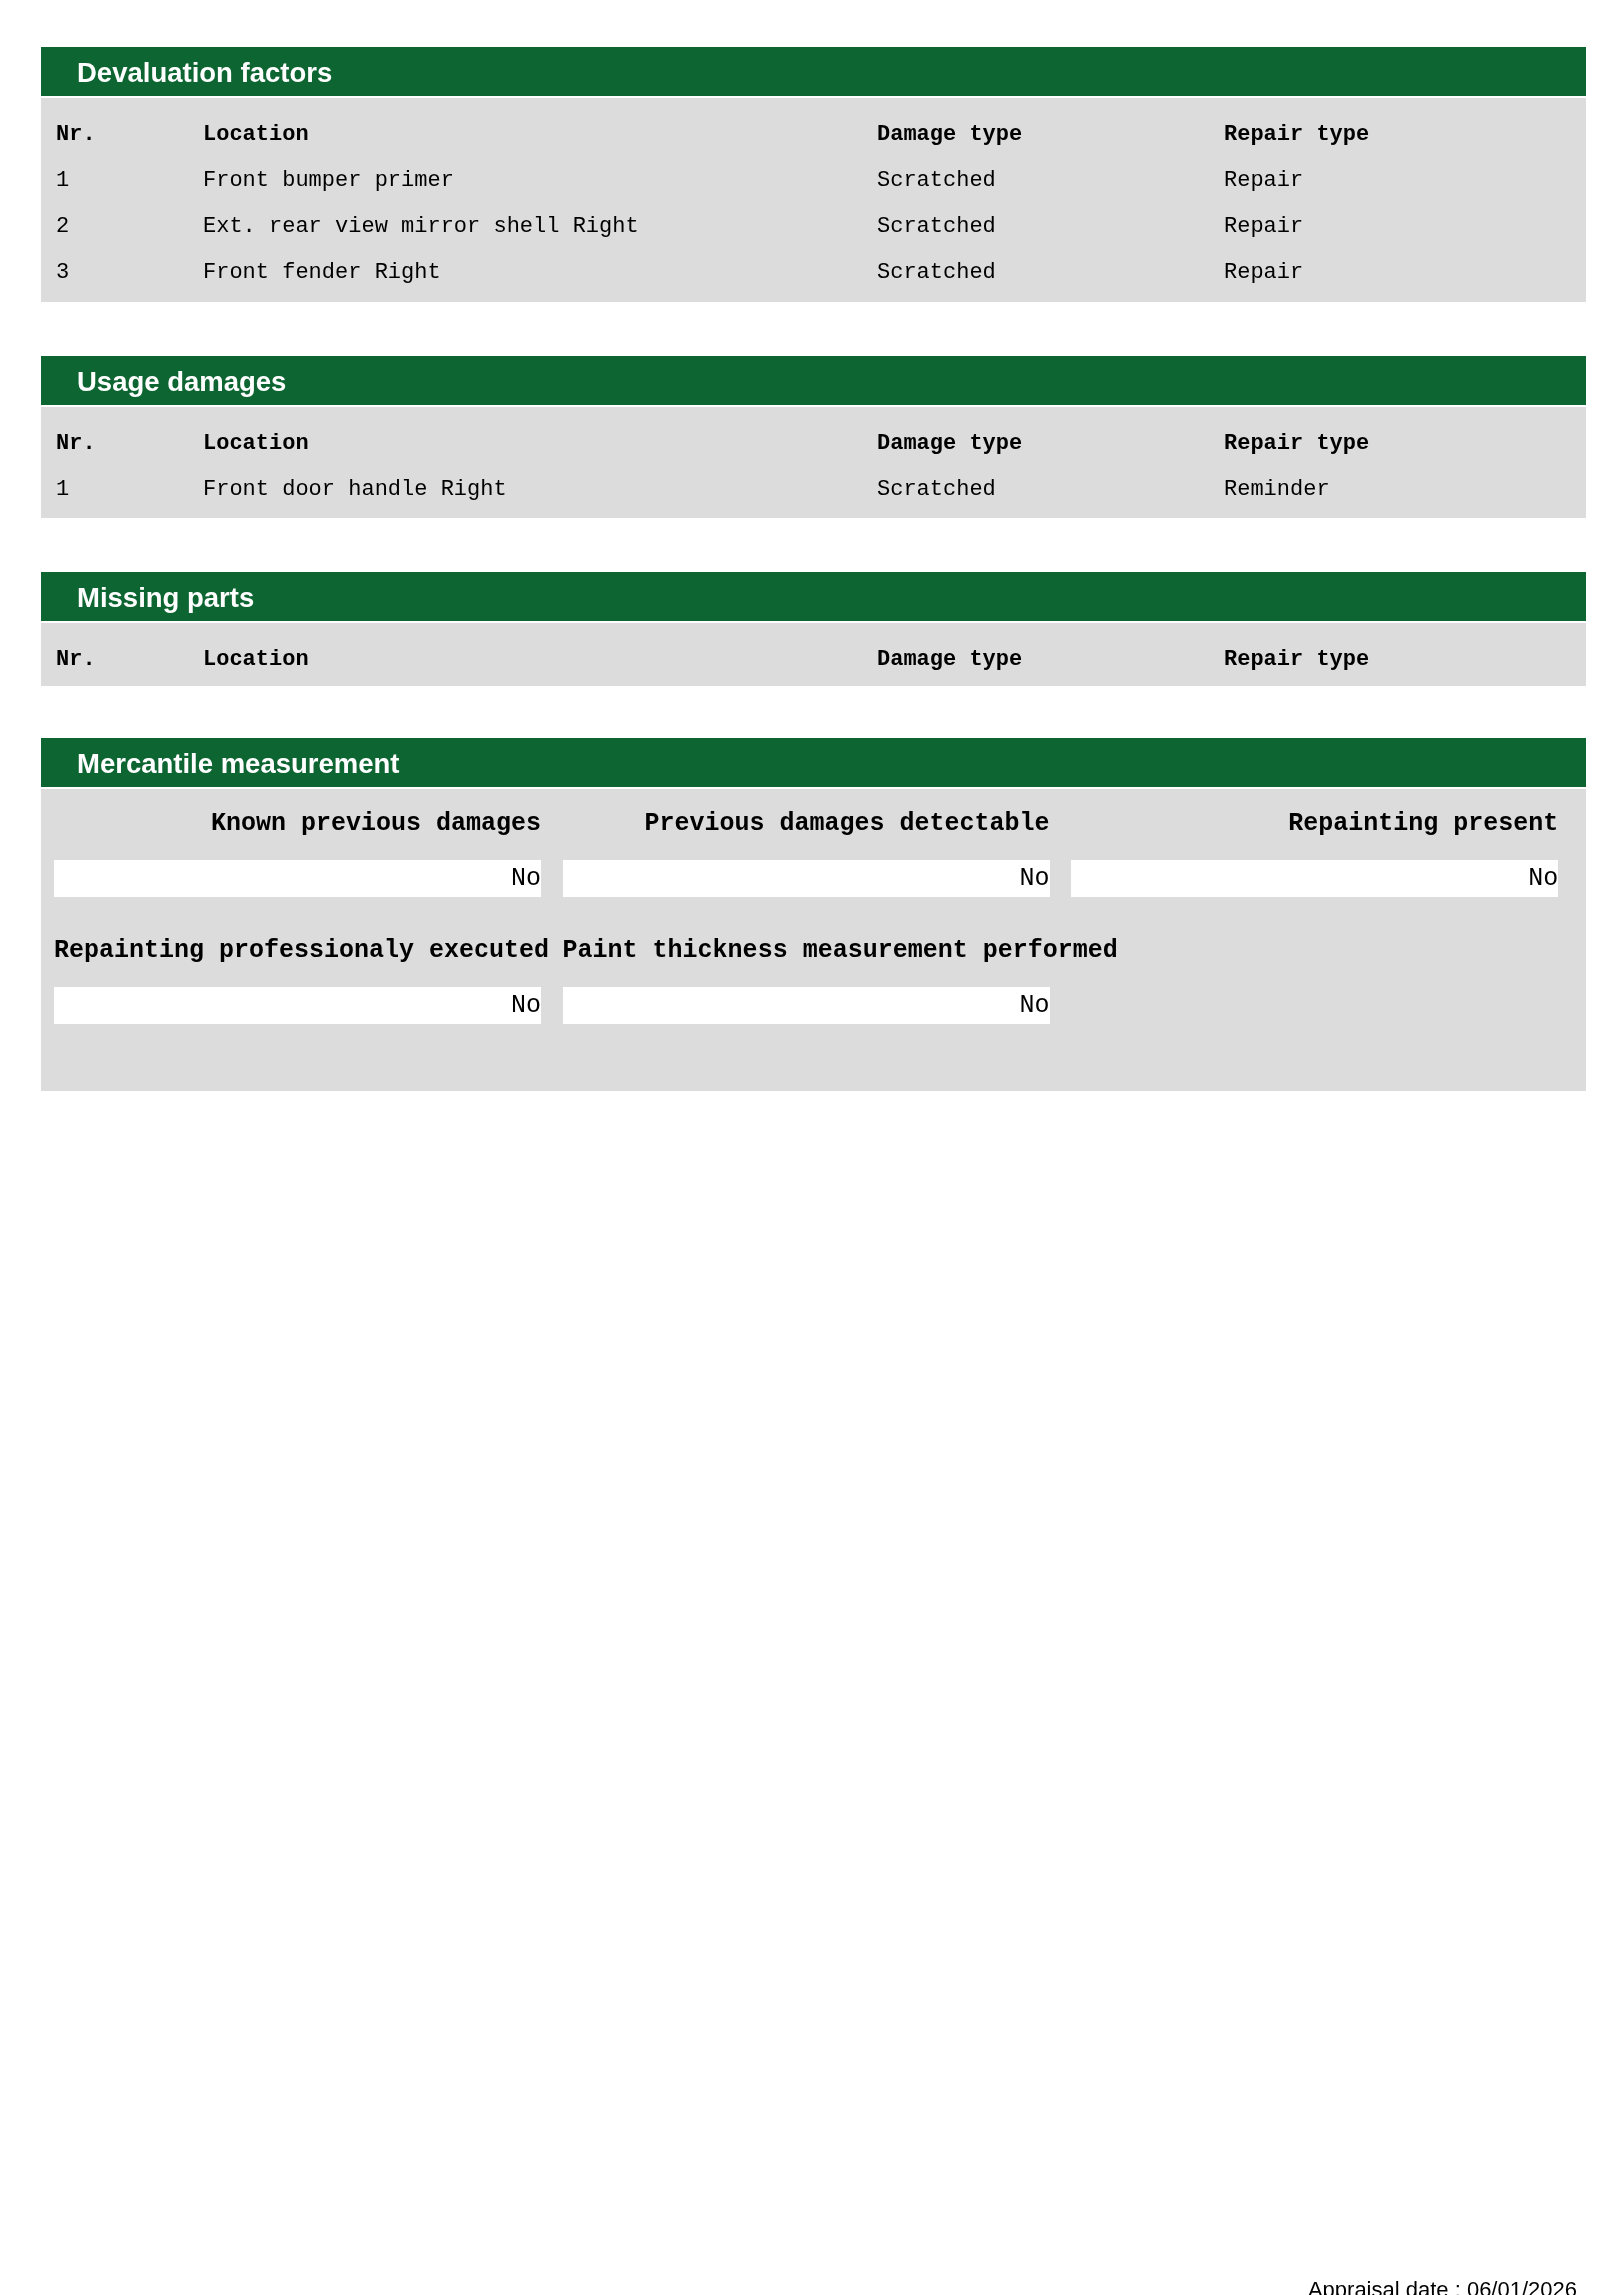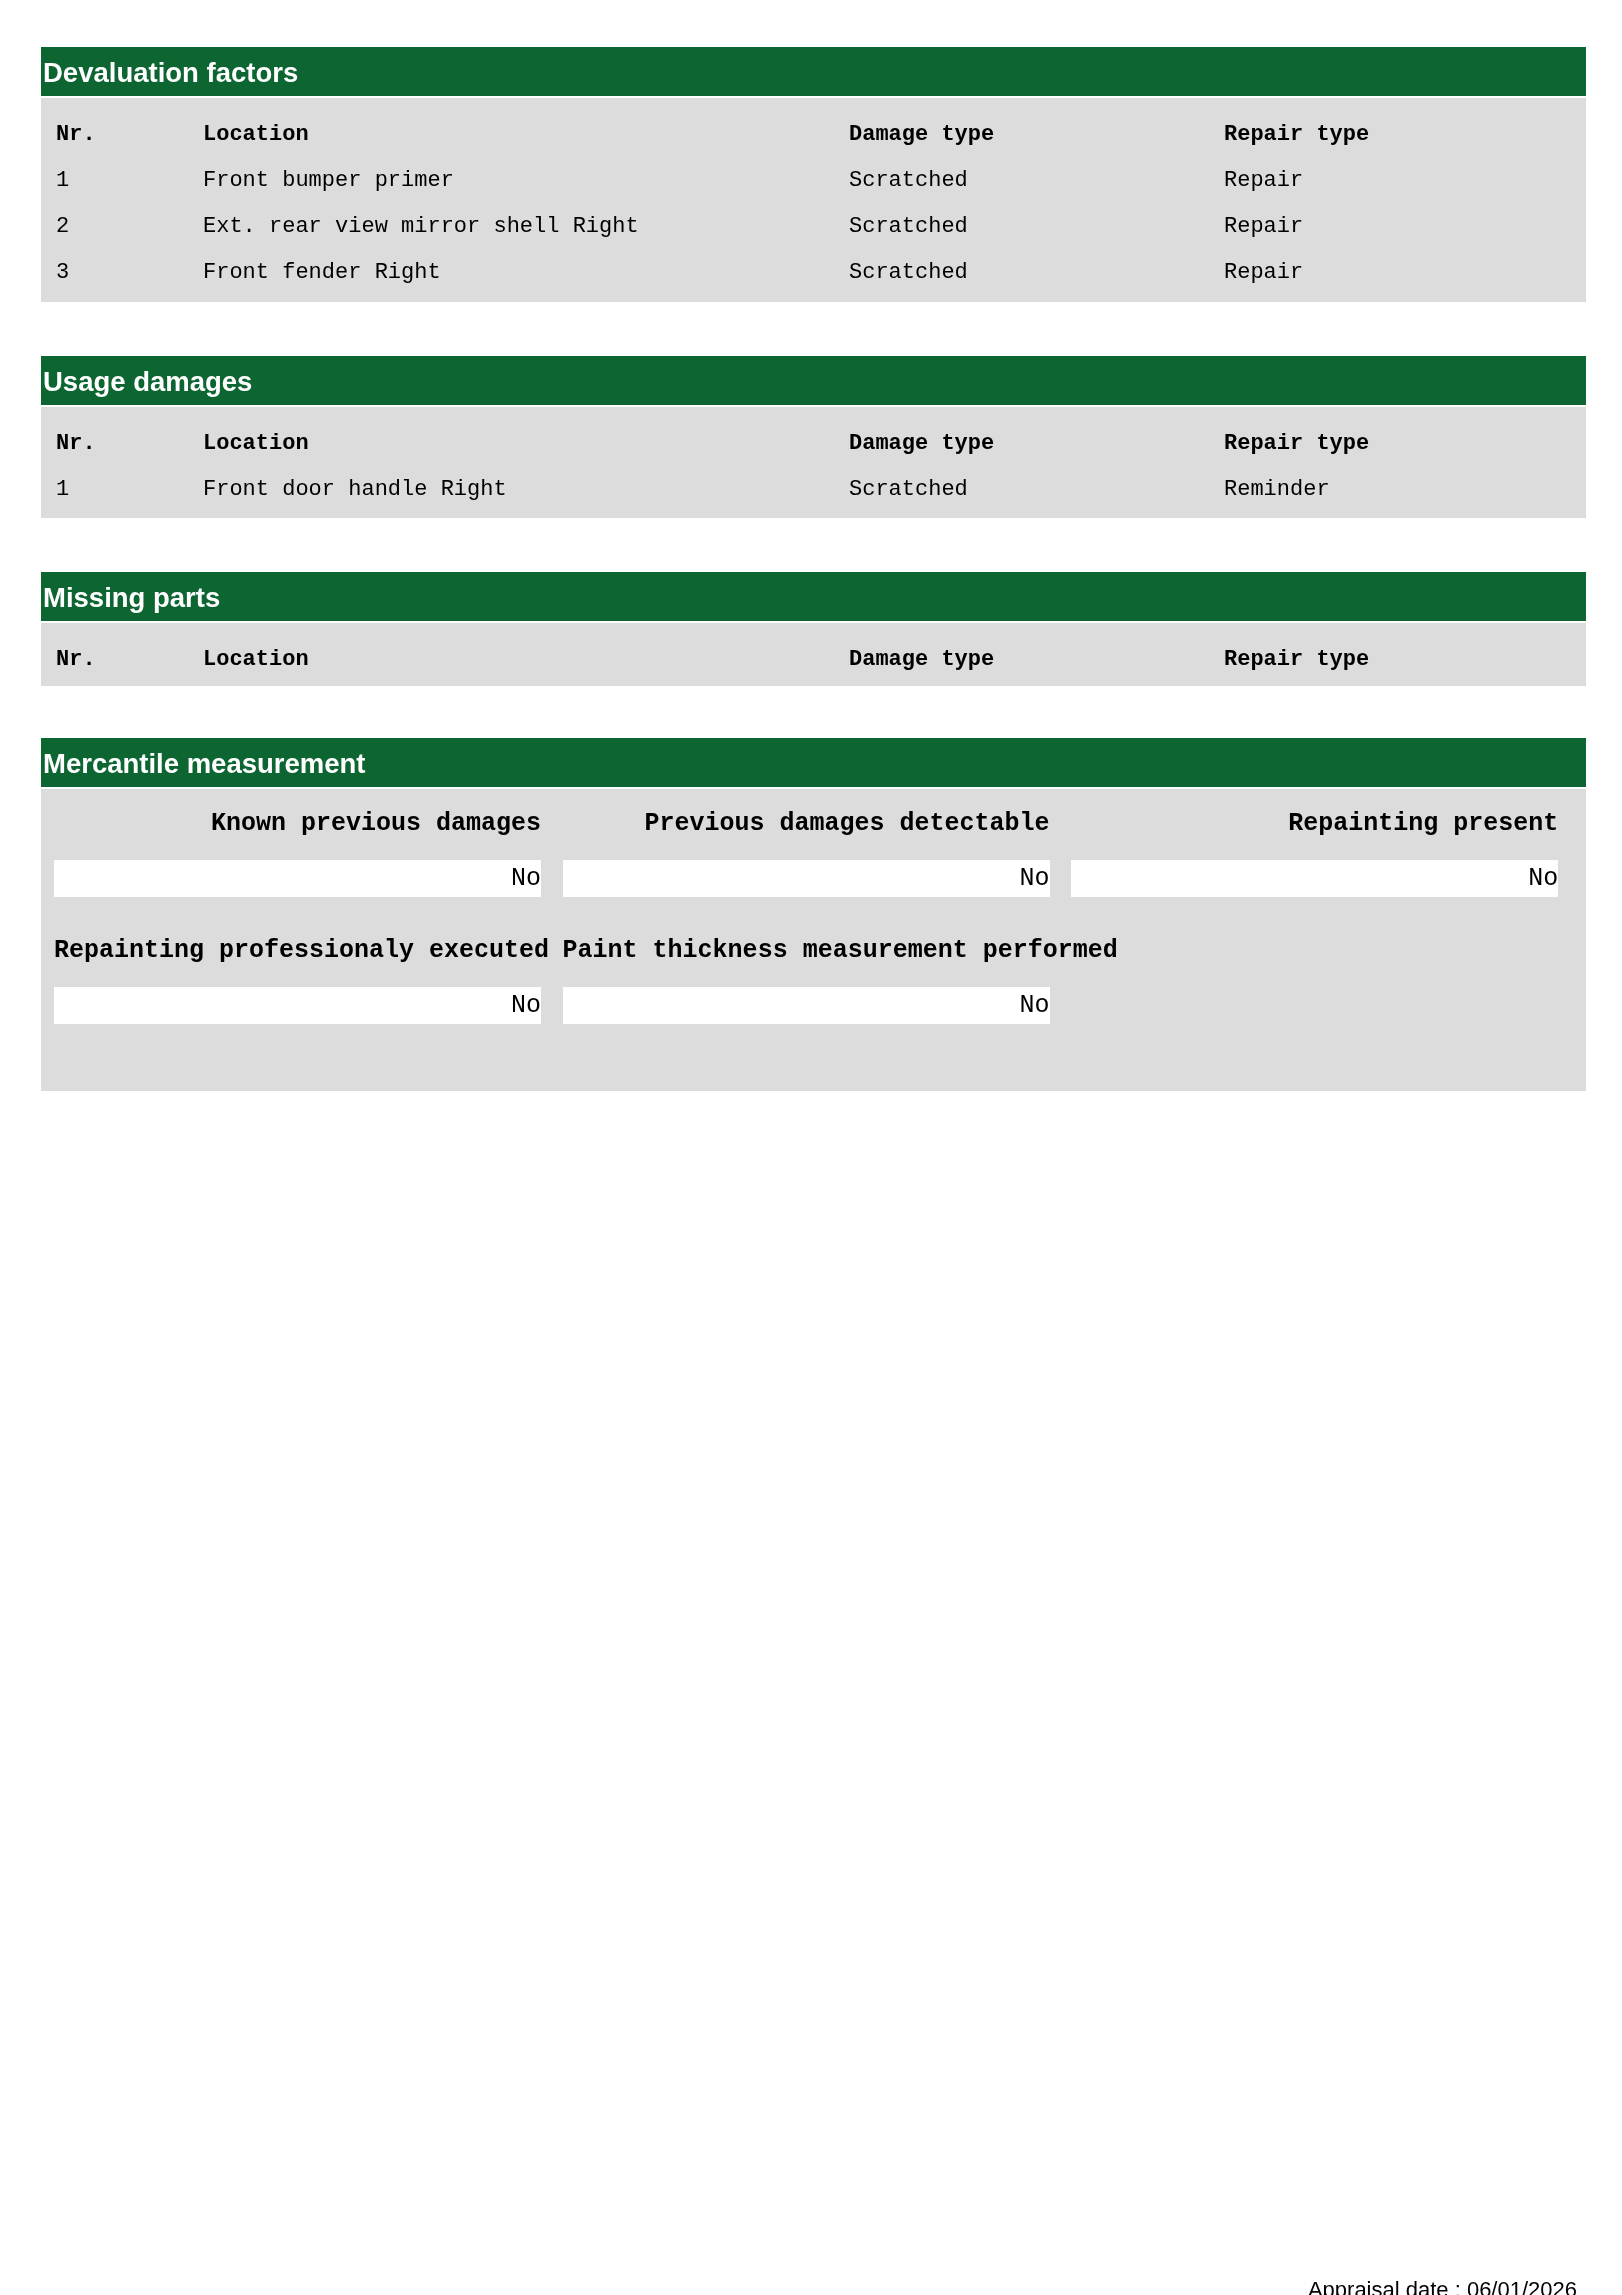--- a/index.html
+++ b/index.html
@@ -11,36 +11,36 @@
   .page{position:relative;width:1623px;height:2295px;background:#ffffff;}
 
   .panel{margin-left:41px;width:1545px;}
   .m-top-first{margin-top:47px;}
   .m-top{margin-top:54px;}
   .m-top-sm{margin-top:52px;}
 
   .panel-header{
     height:51px;background:#0d6532;color:#ffffff;
     font-size:27.5px;font-weight:bold;line-height:51px;
-    padding-left:2px;box-sizing:border-box;
+    padding-left:36px;box-sizing:border-box;
     border-bottom:2px solid #ffffff;
   }
   .panel-body{
     background:#dcdcdc;box-sizing:border-box;position:relative;
     padding-top:14.4px;
     font-family:Liberation Mono, monospace;
   }
   .b1{height:204px;} .b2{height:111px;} .b3{height:63px;} .b4{height:302px;padding-top:0;text-align:right;}
 
   .trow{position:relative;height:46px;font-size:22px;}
   .trow span{position:absolute;top:0;line-height:46px;white-space:nowrap;}
   .thead span{font-weight:bold;}
   .c-nr{left:15px;}
   .c-loc{left:162px;}
-  .c-dmg{left:808px;text-align:center;}
+  .c-dmg{left:836px;text-align:center;}
   .c-rep{left:1183px;}
 
   .fields{
     display:grid;grid-template-columns:487px 487px 487px;
     column-gap:21.6px;row-gap:41px;
     padding:22px 26px 0 13px;box-sizing:border-box;
   }
   .field{width:487px;}
   .field-label{font-size:25px;font-weight:bold;line-height:26px;white-space:nowrap;}
   .field-box{

